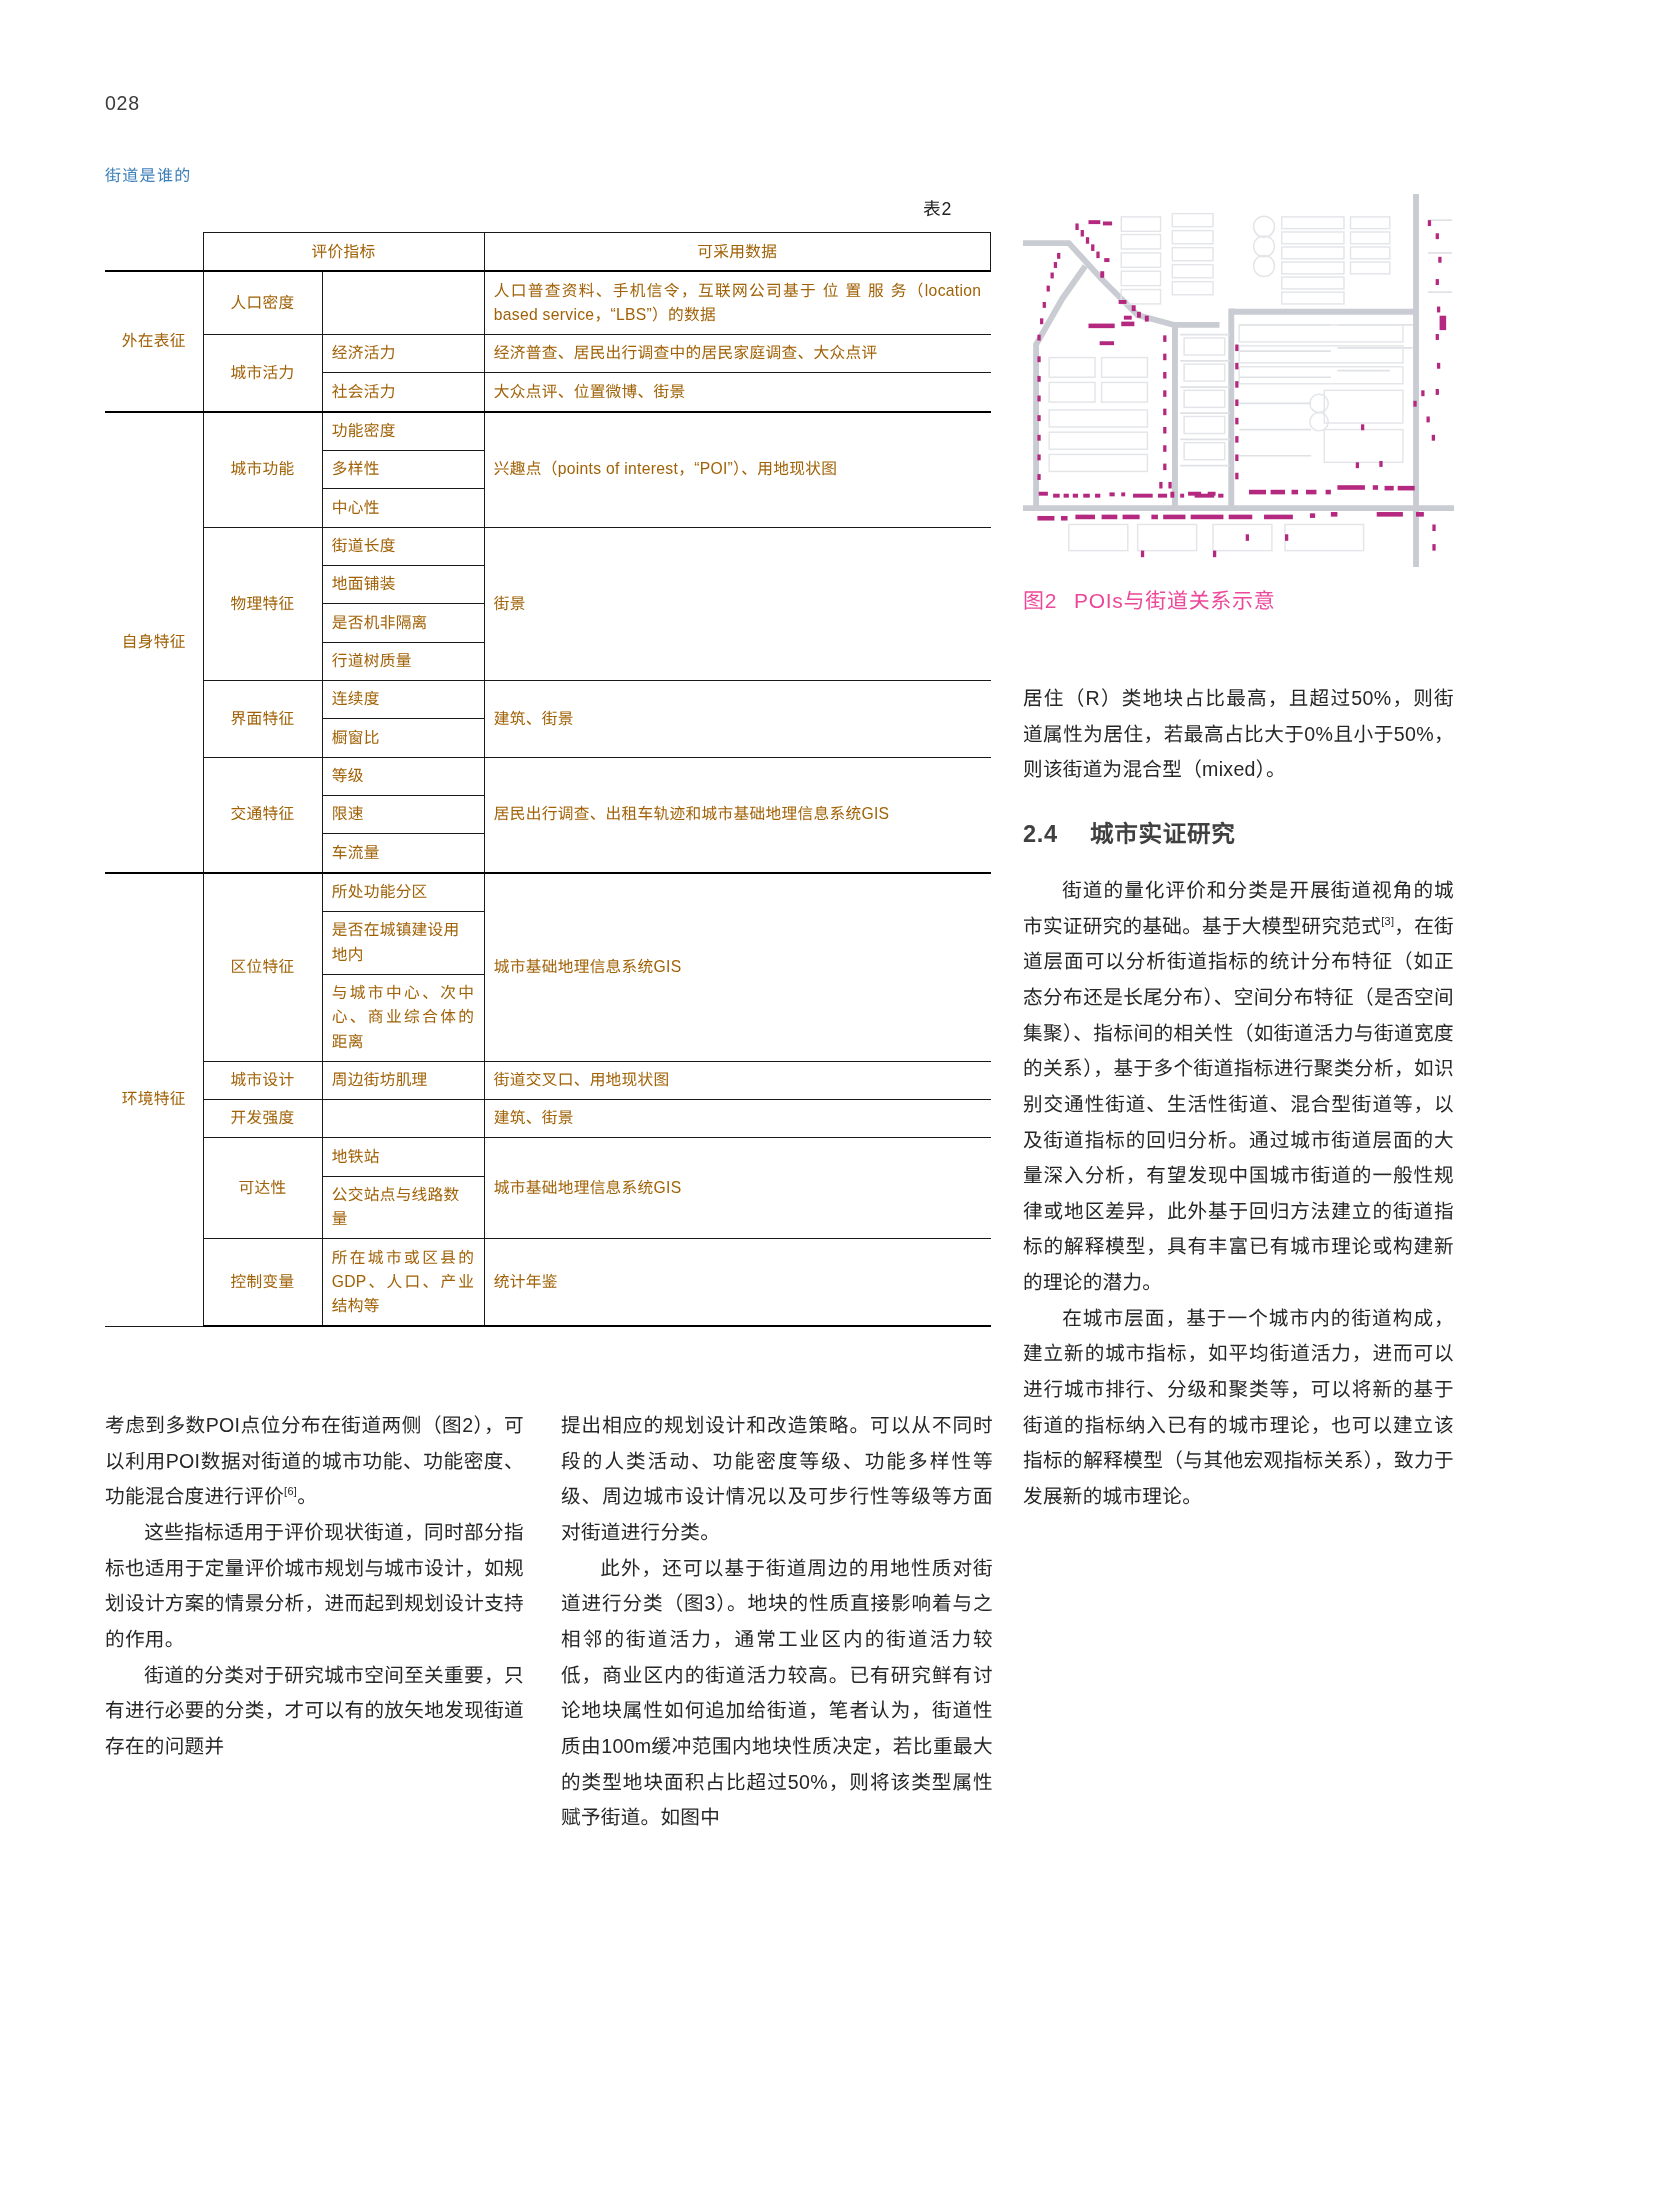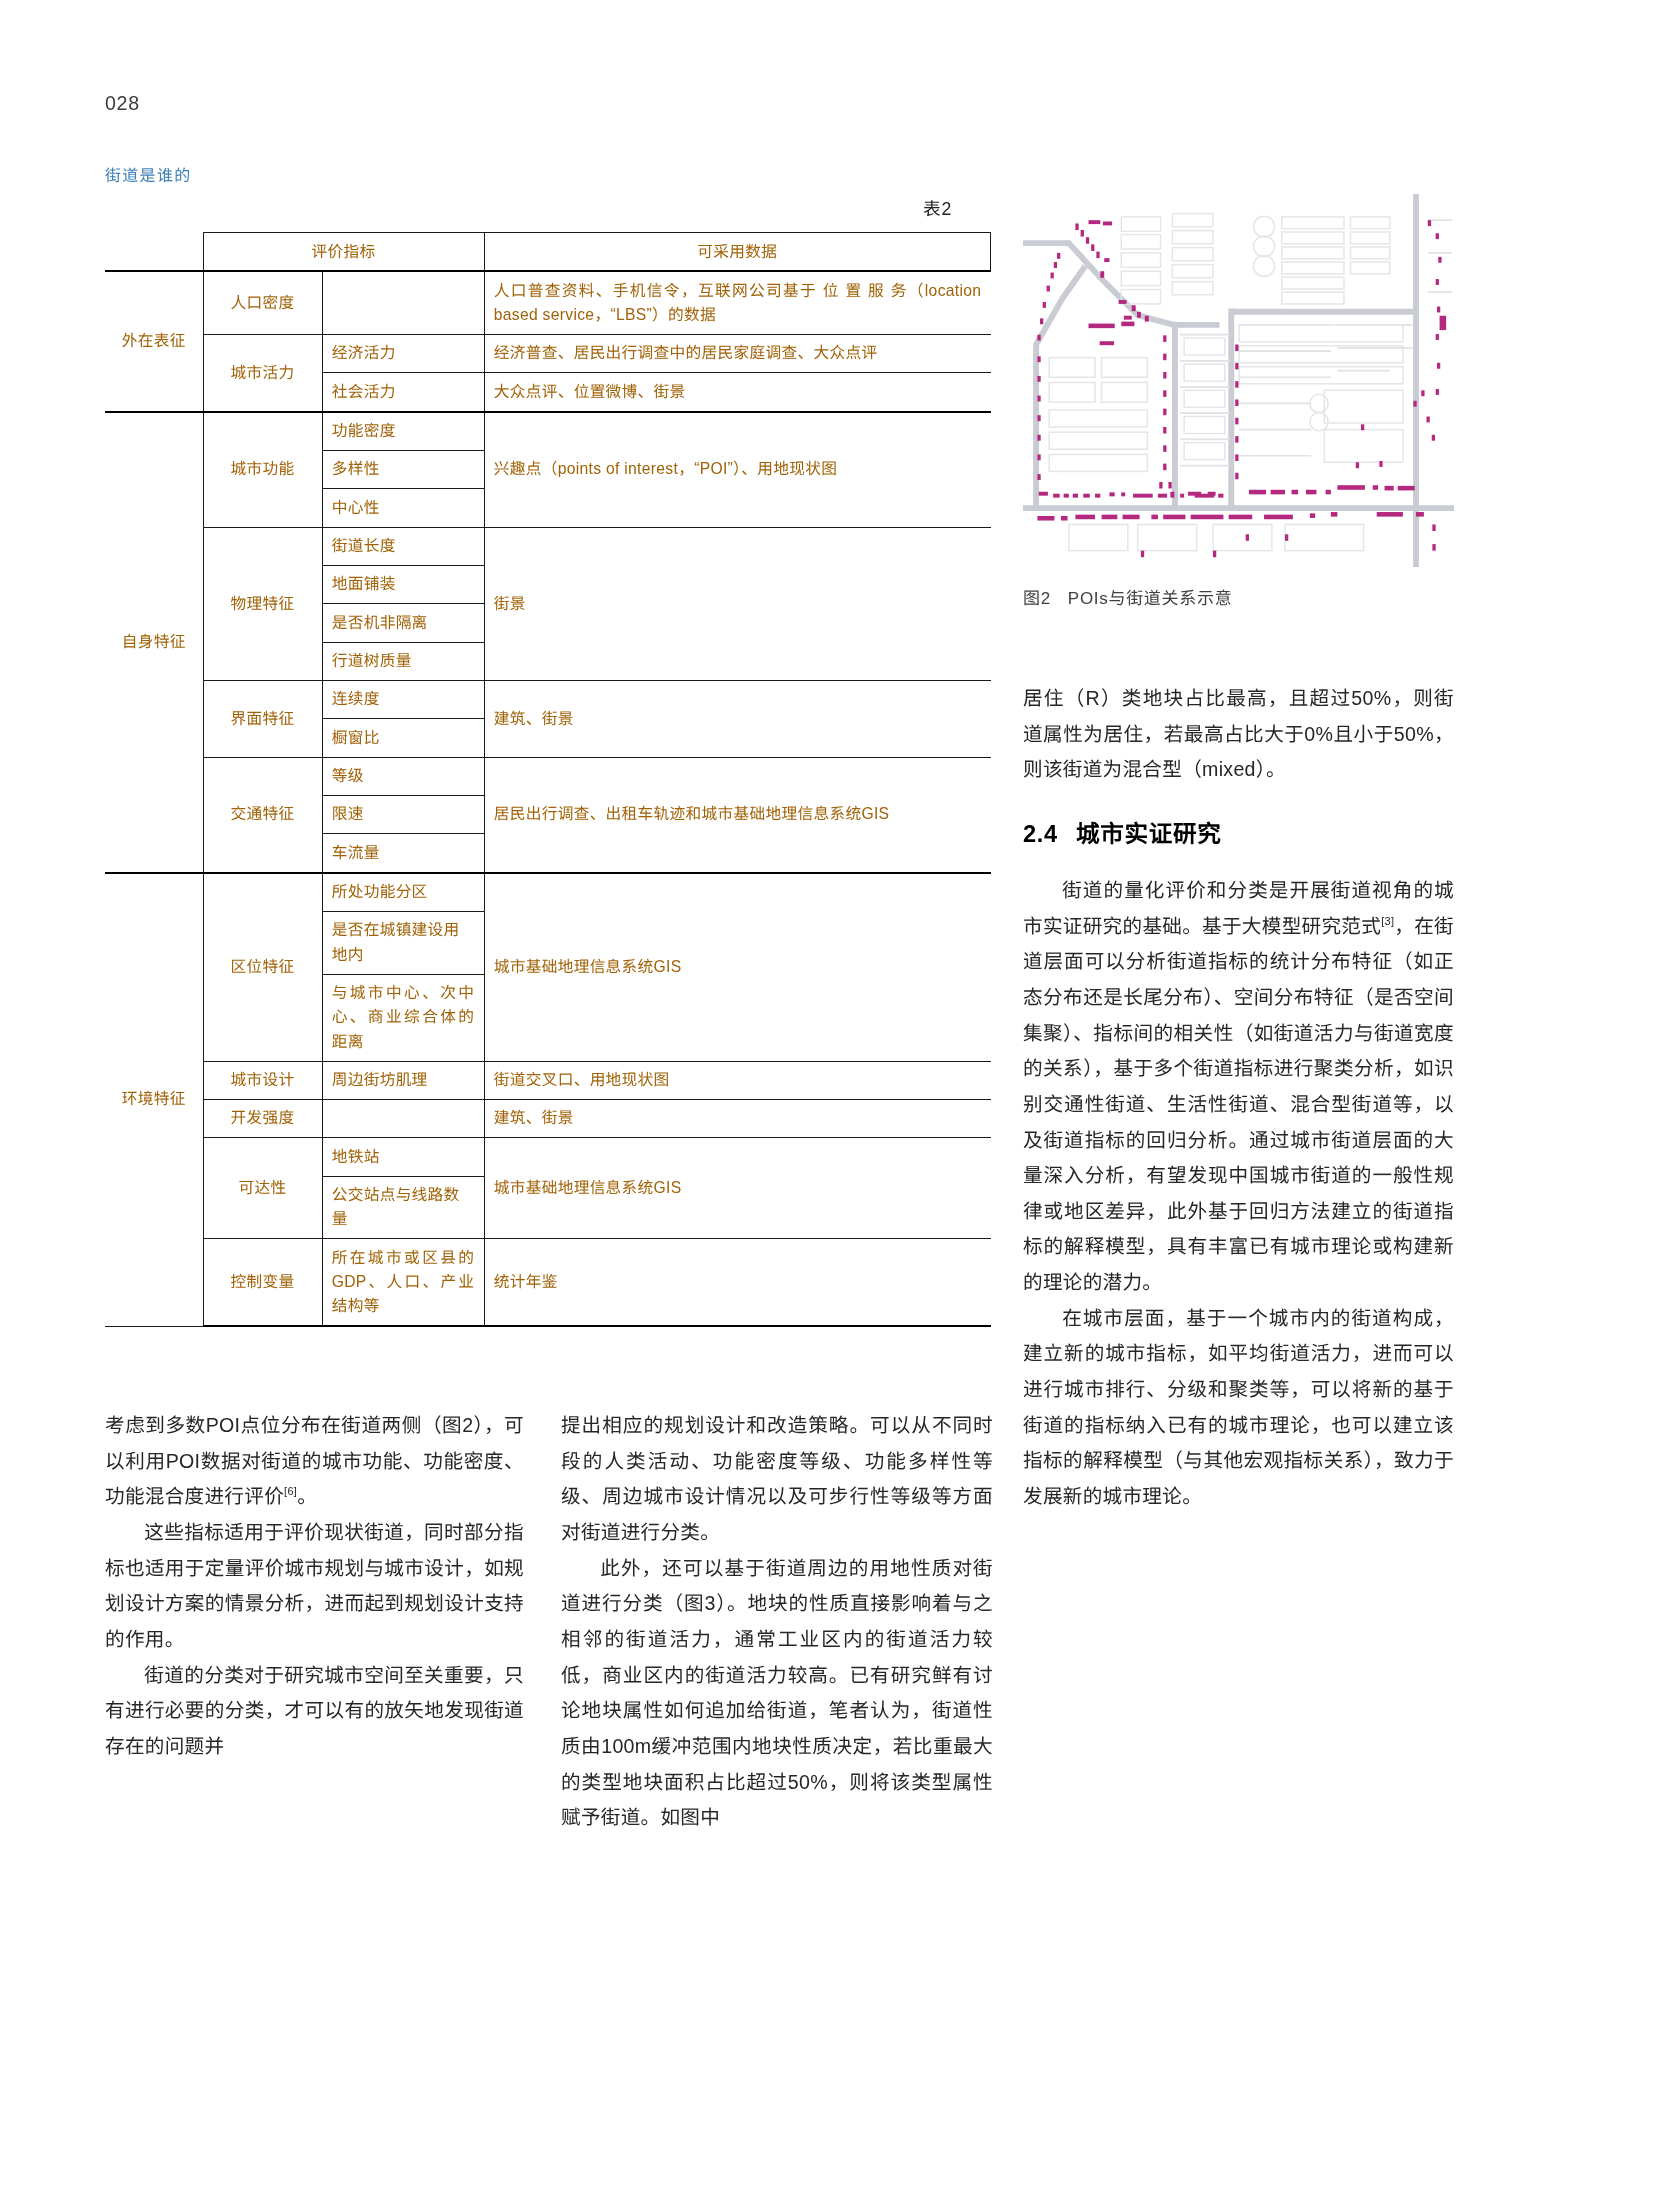--- a/index.html
+++ b/index.html
@@ -106,22 +106,22 @@
   .fig-img {
     width: 431px;
     height: 373px;
     position: relative;
     overflow: hidden;
     background: #fdfdfe;
   }
   .map-canvas { display: block; width: 100%; height: 100%; }
   .fig-cap {
     margin-top: 17px;
-    font-size: 17px;
-    color: #404040;
+    font-size: 21px;
+    color: #ec4899;
     letter-spacing: 0.7px;
   }
   .fig-cap .fig-no { margin-right: 17px; }
 
   
   .col {
     position: absolute;
     width: 419px;
     font-size: 19.6px;
     line-height: 1.82;
@@ -133,24 +133,24 @@
   .col p { margin: 0; }
   .col p.indent { text-indent: 2em; }
   .col-right { left: 1023px; top: 681px; width: 431px; }
   .col-left  { left: 105px;  top: 1408px; }
   .col-mid   { left: 561px;  top: 1408px; width: 432px; }
 
   h3.sec {
     margin: 25px 0 17px 0;
     font-size: 23.6px;
     font-weight: bold;
-    color: #000000;
+    color: #404040;
     letter-spacing: 0.7px;
     display: flex;
-    gap: 18px;
+    gap: 32px;
   }
   h3.sec .num { font-weight: bold; }
   sup.ref {
     font-size: 11px;
     vertical-align: super;
     line-height: 0;
   }
 </style>
 </head>
 <body>

